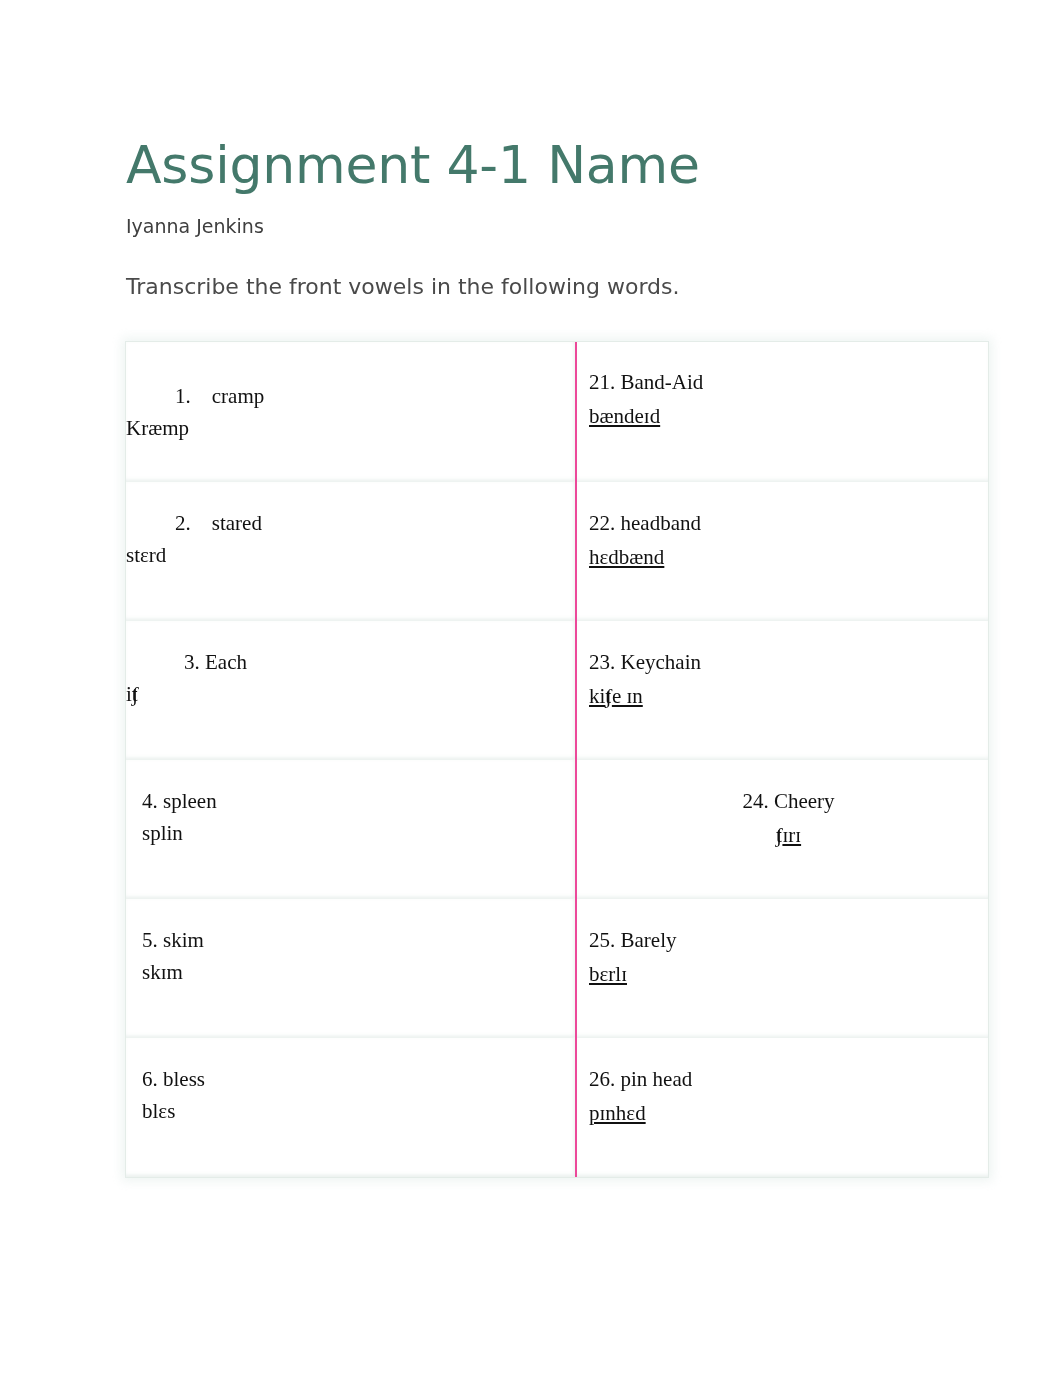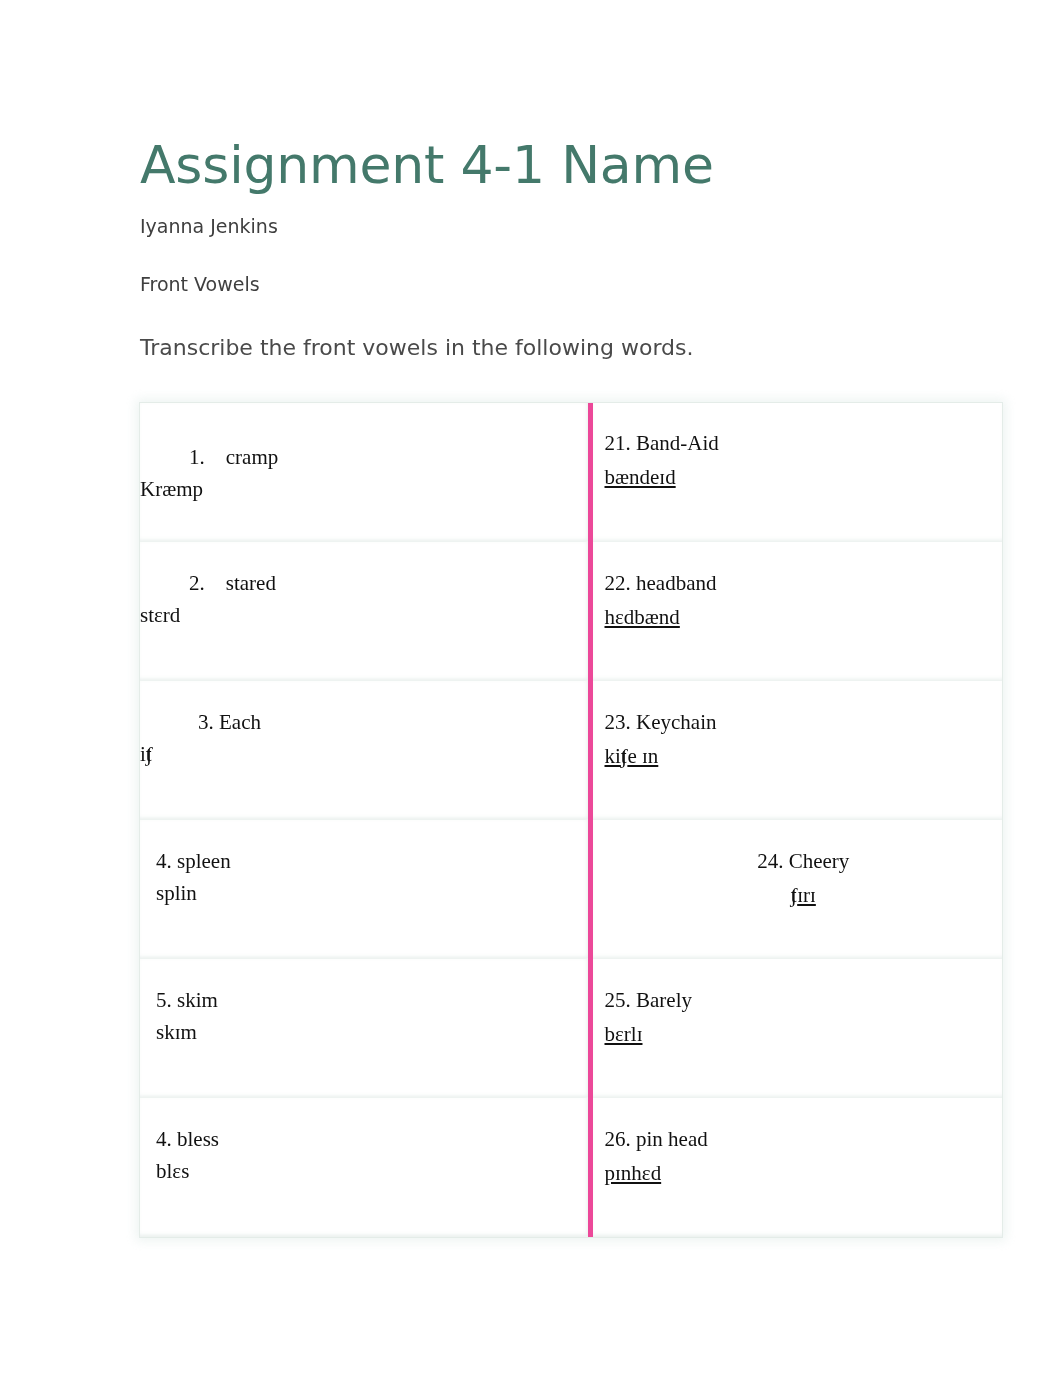--- a/index.html
+++ b/index.html
@@ -20,21 +20,21 @@
     position: absolute;
     left: 0;
     top: 0;
     width: 1062px;
     height: 1377px;
     background: #ffffff;
   }
 
   .content {
     position: absolute;
-    left: 140px;
+    left: 126px;
     top: 136px;
     width: 862px;
   }
 
   
   .doc-title {
     font-family: "DejaVu Sans", sans-serif;
     font-size: 52px;
     font-weight: 400;
     line-height: 1.15;
@@ -98,21 +98,21 @@
     padding: 0;
     background: #ffffff;
     border-bottom: 1px solid #eef3f1;
     box-shadow: inset 0 -3px 5px -3px rgba(223, 233, 230, 0.95);
     position: relative;
   }
   .vowel-table tr:last-child td {
     border-bottom: 1px solid #eef3f1;
   }
   .vowel-table td.left-cell {
-    border-right: 5px solid #ec4899;
+    border-right: 2px solid #ec4899;
     box-shadow:
       inset 0 -3px 5px -3px rgba(223, 233, 230, 0.95),
       inset -3px 0 5px -3px rgba(223, 233, 230, 0.9);
   }
 
   .cell-inner {
     font-family: "Liberation Serif", "DejaVu Serif", serif;
     font-size: 21px;
     color: #111111;
     line-height: 1.0;
@@ -167,21 +167,20 @@
 </head>
 <body>
 
 <div class="page">
   <div class="content">
 
     <h1 class="doc-title">Assignment 4-1 Name</h1>
 
     <p class="byline">Iyanna Jenkins</p>
 
-    <p class="section-label">Front Vowels</p>
 
 
     <p class="instruction">Transcribe the front vowels in the following words.</p>
 
     <table class="vowel-table">
       <colgroup>
         <col class="left-col">
         <col class="right-col">
       </colgroup>
       <tbody>
@@ -257,21 +256,21 @@
             <div class="cell-inner">
               <div class="word-line">25. Barely</div>
               <div class="ipa-line">bɛrlɪ</div>
             </div>
           </td>
         </tr>
 
         <tr class="row-6">
           <td class="left-cell">
             <div class="cell-inner">
-              <div class="word-line indent-none">4. bless</div>
+              <div class="word-line indent-none">6. bless</div>
               <div class="ipa-line flush">blɛs</div>
             </div>
           </td>
           <td class="right-cell">
             <div class="cell-inner">
               <div class="word-line">26. pin head</div>
               <div class="ipa-line">pɪnhɛd</div>
             </div>
           </td>
         </tr>

